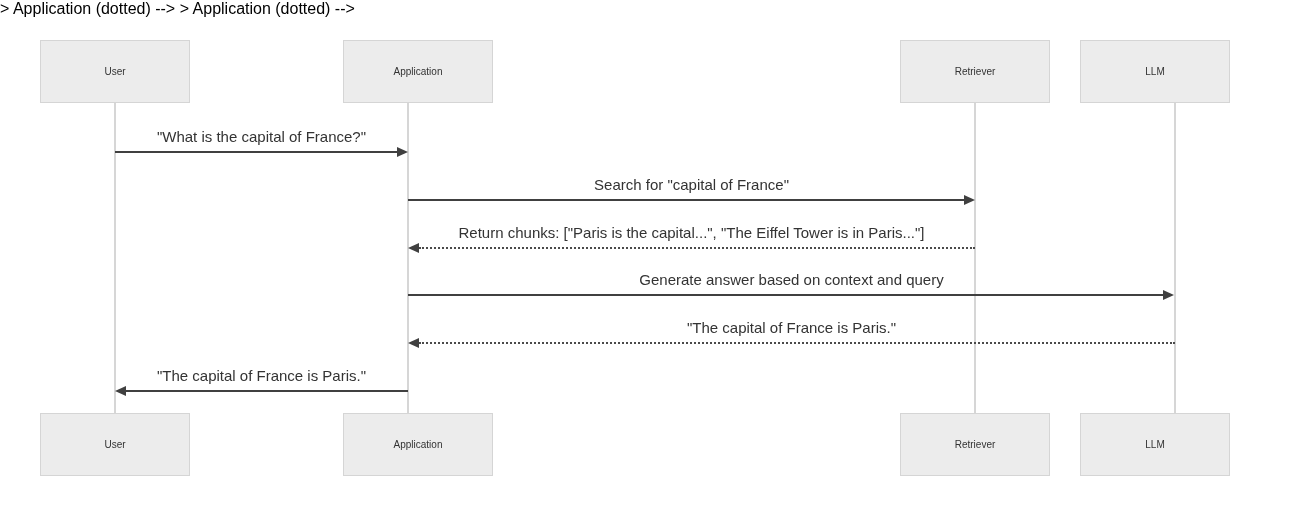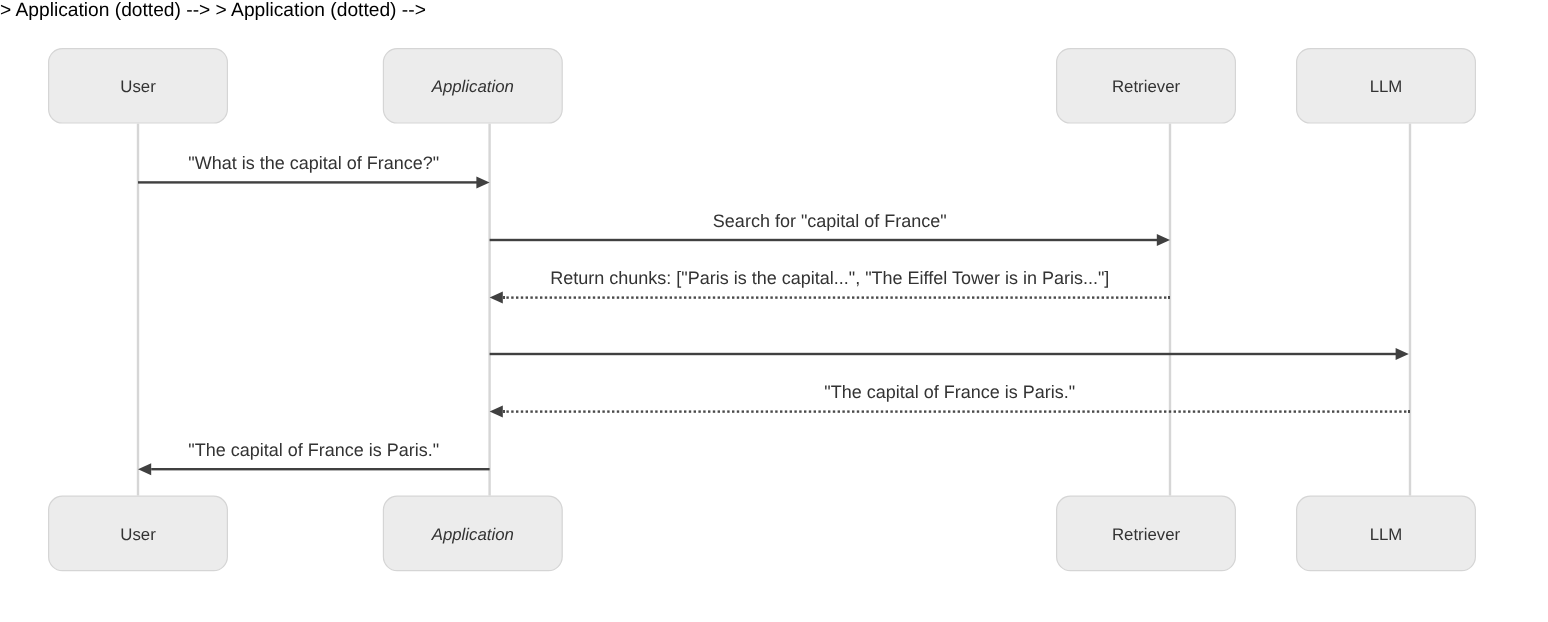--- a/index.html
+++ b/index.html
@@ -16,30 +16,30 @@
   .ll-user{left:114px;}
   .ll-app{left:407px;}
   .ll-ret{left:974px;}
   .ll-llm{left:1174px;}
   
   .actor{
     position:absolute;
     width:150px;height:63px;
     background:#ececec;
     border:1px solid #d5d5d5;
-    border-radius:12px;
+    border-radius:0;
     display:flex;align-items:center;justify-content:center;
-    font-size:14px;color:#333333;
+    font-size:10px;color:#333333;
     box-sizing:border-box;
   }
   .row-top{top:40px;}
   .row-bottom{top:413px;}
   .a-user{left:40px;}
-  .a-app{left:319px;font-style:italic;}
-  .a-ret{left:880px;}
+  .a-app{left:343px;}
+  .a-ret{left:900px;}
   .a-llm{left:1080px;}
   
   .msg-label{
     position:absolute;
     font-size:15px;color:#333333;
     text-align:center;
     white-space:nowrap;
     line-height:17px;
   }
   .m1-label{left:115px;width:293px;top:128px;}
@@ -116,20 +116,21 @@
   <div class="msg-label m2-label">Search for "capital of France"</div>
   <div class="msg-line m2-line"></div>
   <div class="arrow right ar2"></div>
 
   &gt; Application (dotted) --&gt;
   <div class="msg-label m3-label">Return chunks: ["Paris is the capital...", "The Eiffel Tower is in Paris..."]</div>
   <div class="msg-line dotted m3-line"></div>
   <div class="arrow left ar3"></div>
 
   
+  <div class="msg-label m4-label">Generate answer based on context and query</div>
   <div class="msg-line m4-line"></div>
   <div class="arrow right ar4"></div>
 
   &gt; Application (dotted) --&gt;
   <div class="msg-label m5-label">"The capital of France is Paris."</div>
   <div class="msg-line dotted m5-line"></div>
   <div class="arrow left ar5"></div>
 
   
   <div class="msg-label m6-label">"The capital of France is Paris."</div>

